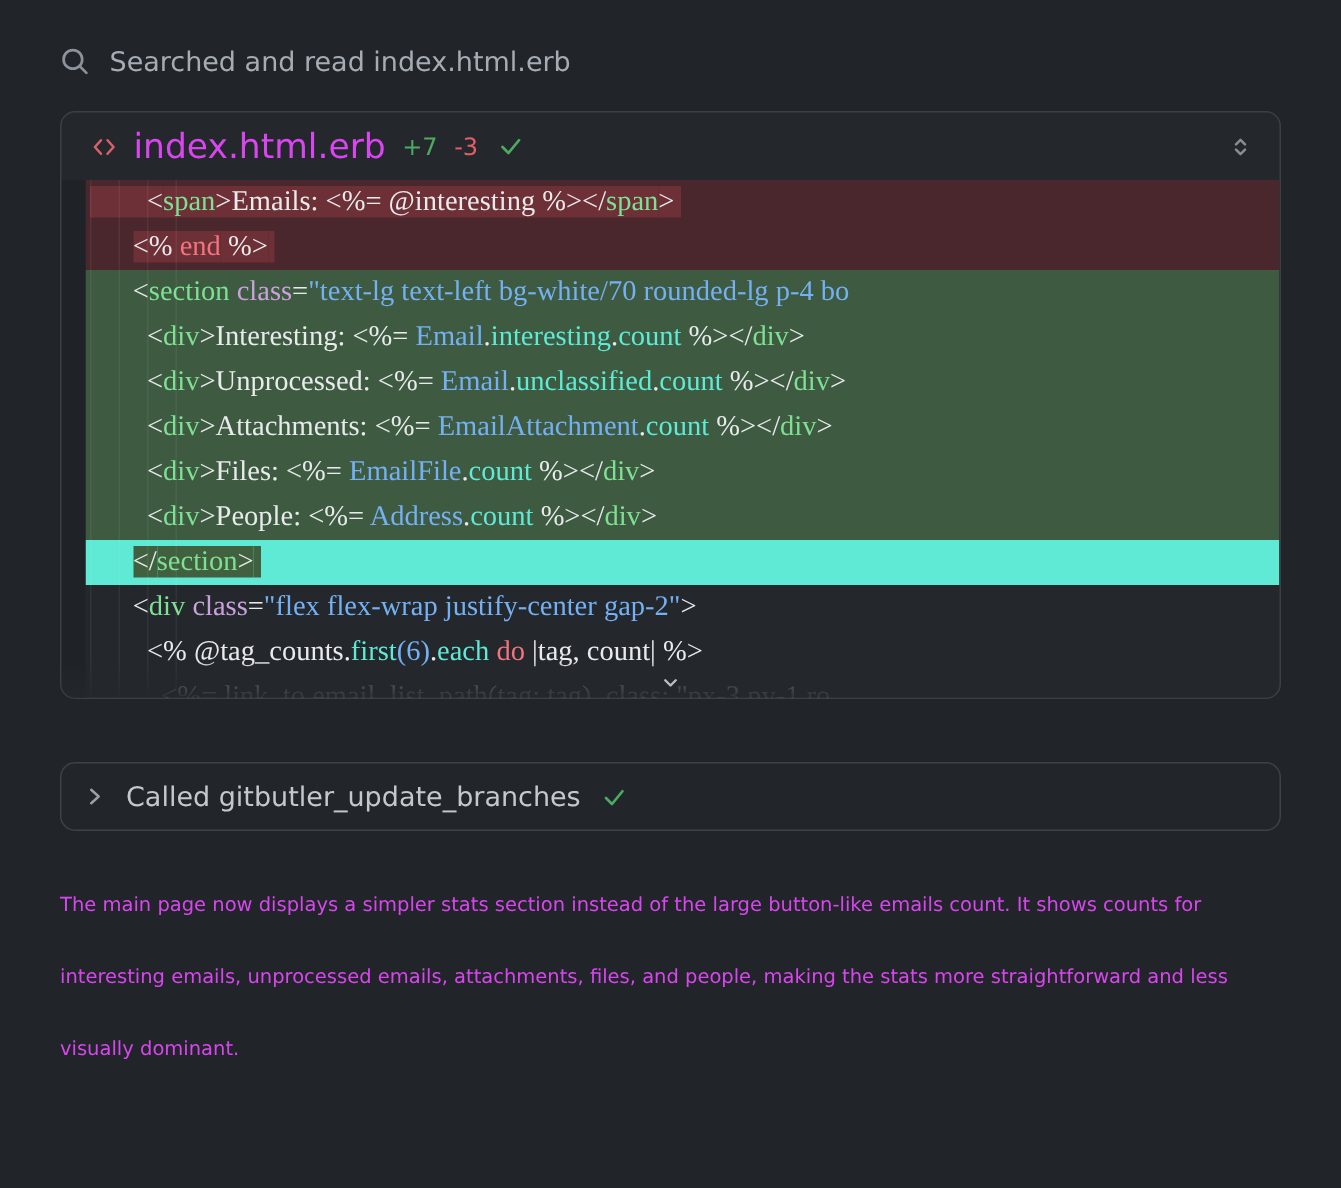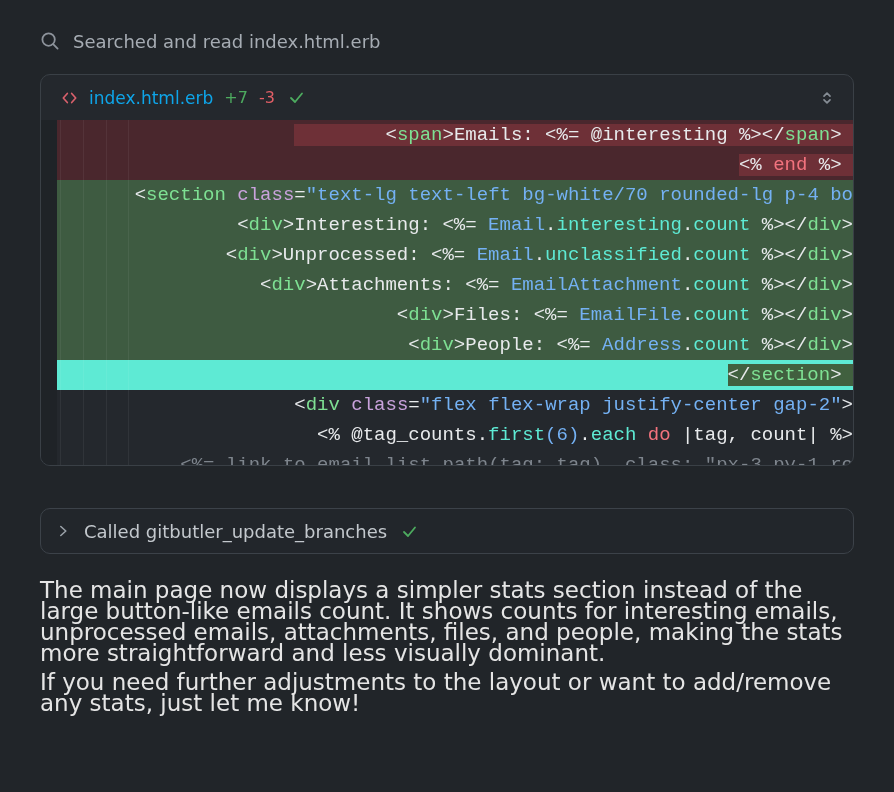--- a/index.html
+++ b/index.html
@@ -14,30 +14,30 @@
   
   .search-row{display:flex;align-items:center;gap:13px;height:26px;margin-bottom:20px;}
   .search-row .label{color:#a6acb3;font-size:18px;}
 
   
   .diff-card{
     box-sizing:border-box;height:392px;border:1px solid #3a4046;border-radius:10px;
     background:#24282d;overflow:hidden;
   }
   .card-header{display:flex;align-items:center;height:45px;padding:0 18px 0 20px;gap:11px;cursor:pointer;}
-  .filename{color:#0ea5e9;font-size:17px;}
+  .filename{color:#d946ef;font-size:23px;}
   .adds{color:#4dab5f;font-size:16px;}
   .dels{color:#e25f66;font-size:16px;}
   .hdr-check{margin-left:2px;}
   .unfold{margin-left:auto;}
 
   
   .code-area{
-    position:relative;height:434px;overflow:hidden;
-    font-family:Liberation Mono, monospace;font-size:19px;line-height:30px;text-align:right;
+    position:relative;height:346px;overflow:hidden;
+    font-family:Liberation Serif, serif;font-size:19px;line-height:30px;
   }
   .gutter-strip{position:absolute;left:0;top:0;bottom:0;width:16px;background:#1f2327;}
   .code-line{white-space:pre;height:30px;margin-left:16px;padding-left:3px;}
   .ln-del{background:#4a272d;}
   .ln-add{background:#3e5b41;}
   .ln-olive{background:#5eead4;}
   .ln-ctx{background:transparent;}
   .hl-del{background:#6e3037;}
   .hl-add{background:#41603f;}
   .tk-w{color:#e8eaec;}
@@ -55,21 +55,21 @@
   .expand-chevron{position:absolute;bottom:3px;left:50%;transform:translateX(-50%);z-index:3;cursor:pointer;}
 
   
   .tool-row{
     box-sizing:border-box;margin-top:42px;height:46px;border:1px solid #3c4249;border-radius:10px;
     display:flex;align-items:center;gap:14px;padding:0 15px;cursor:pointer;background:#22262b;
   }
   .tool-row .label{color:#c3c8cd;font-size:18px;}
 
   
-  .answer p{margin:0;color:#e5e5e5;font-size:23px;line-height:21px;}
+  .answer p{margin:0;color:#d946ef;font-size:13px;line-height:48px;}
   .answer .p1{margin-top:26px;}
   .answer .p2{margin-top:8px;}
 </style>
 </head>
 <body>
 
 <div class="page">
 
   <div class="search-row">
     <svg width="20" height="20" viewBox="0 0 20 20">
@@ -129,16 +129,15 @@
       <path d="M4.8 2.5 L9.8 7 L4.8 11.5" fill="none" stroke="#9aa1a8" stroke-width="1.6" stroke-linecap="round" stroke-linejoin="round"></path>
     </svg>
     <span class="label">Called gitbutler_update_branches</span>
     <svg width="17" height="17" viewBox="0 0 17 17">
       <path d="M3 9 L7 13 L14 4.5" fill="none" stroke="#4dab5f" stroke-width="1.8" stroke-linecap="round" stroke-linejoin="round"></path>
     </svg>
   </div>
 
   <div class="answer">
     <p class="p1">The main page now displays a simpler stats section instead of the large button-like emails count. It shows counts for interesting emails, unprocessed emails, attachments, files, and people, making the stats more straightforward and less visually dominant.</p>
-    <p class="p2">If you need further adjustments to the layout or want to add/remove any stats, just let me know!</p>
   </div>
 
 </div>
 
 </body></html>

